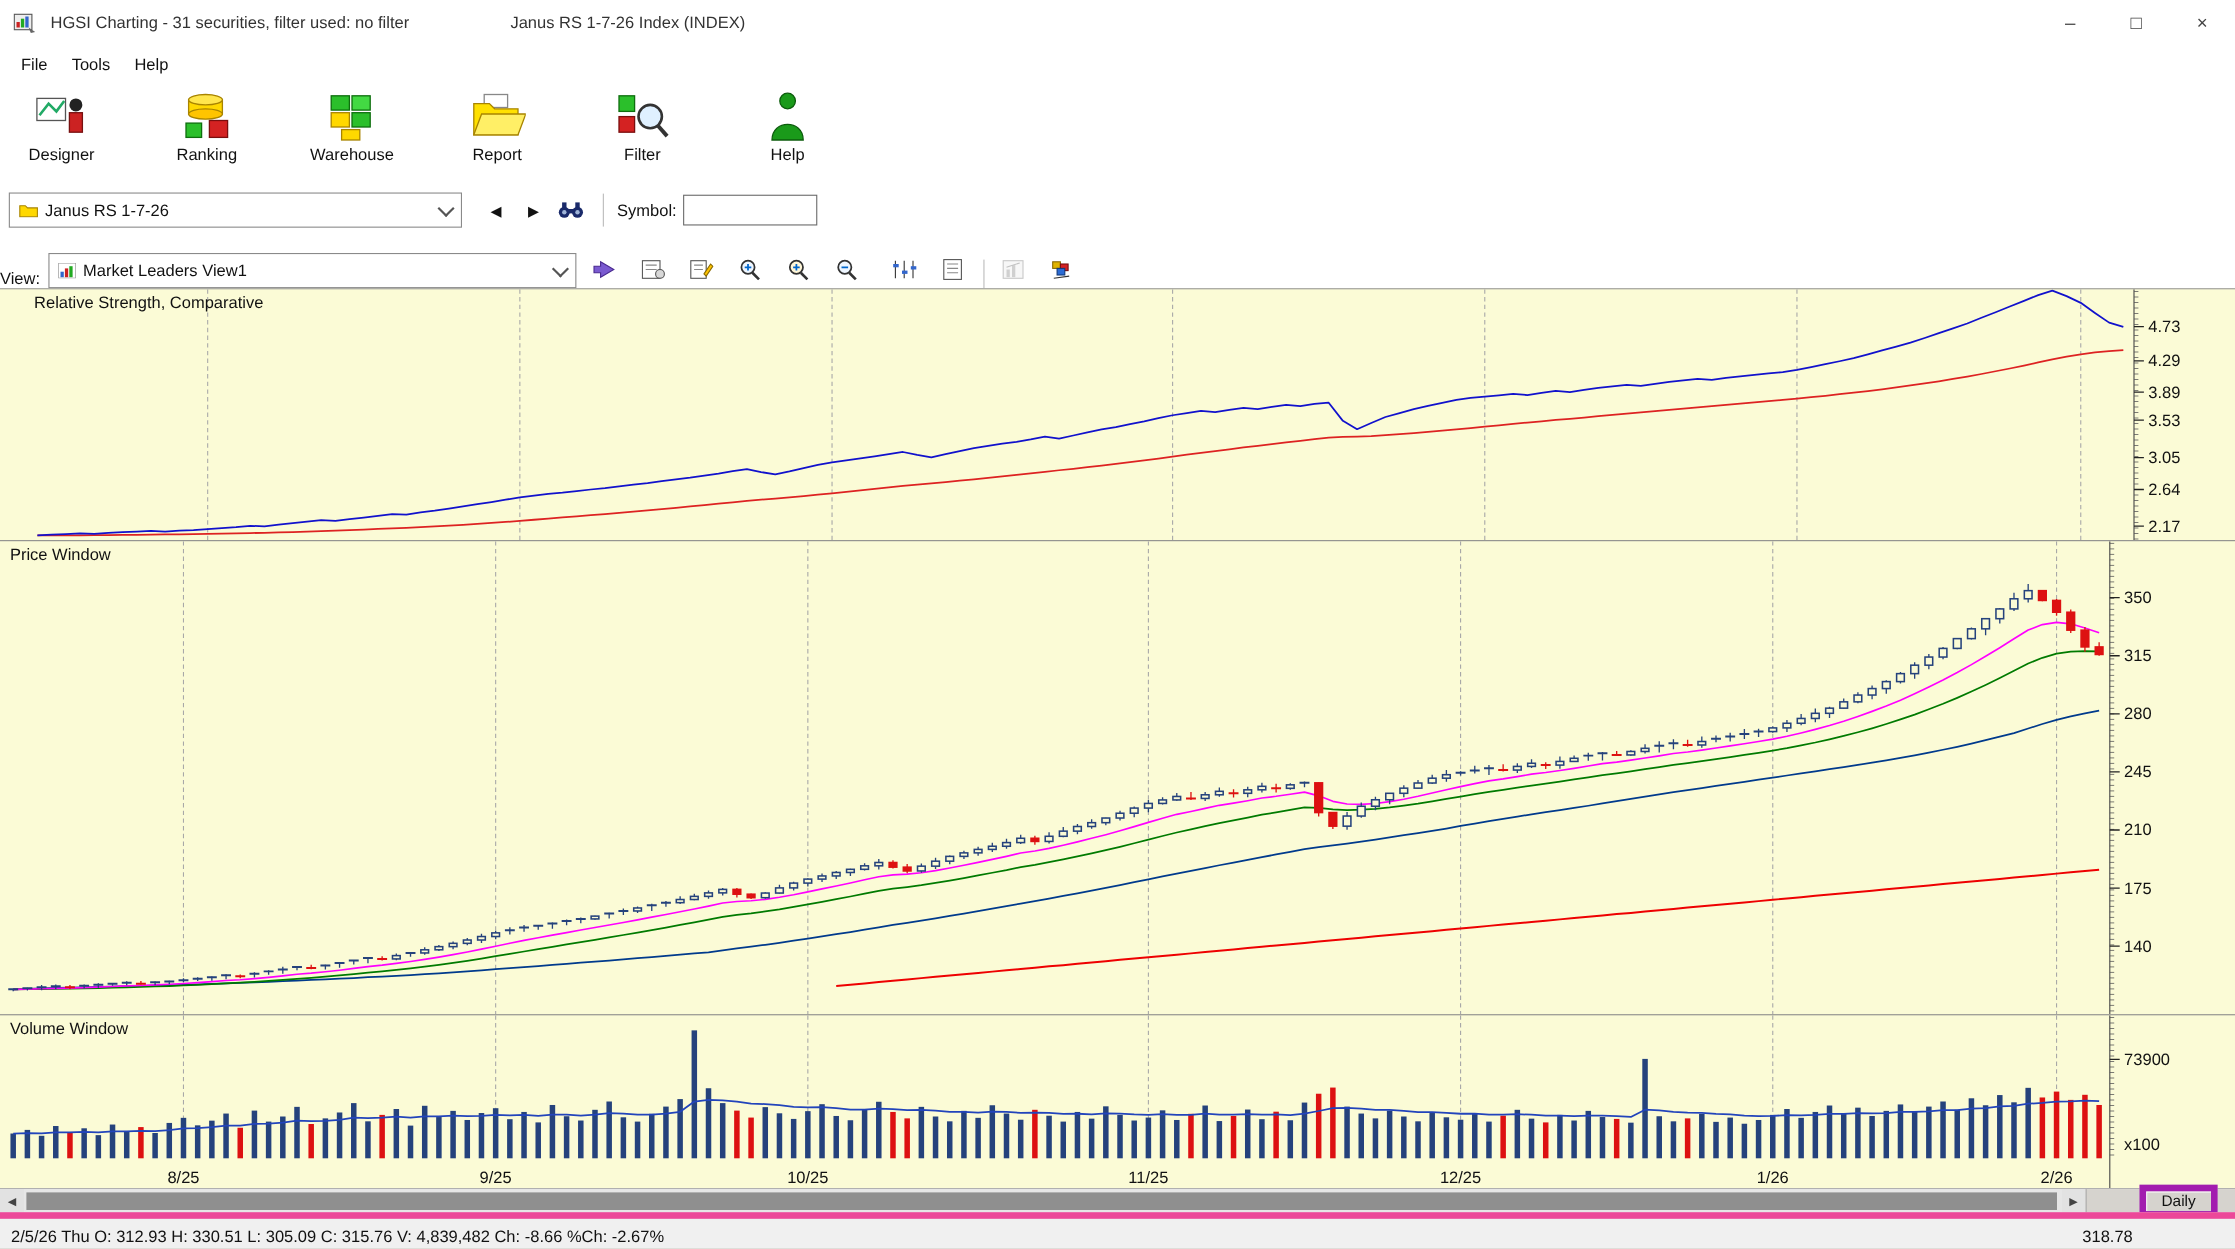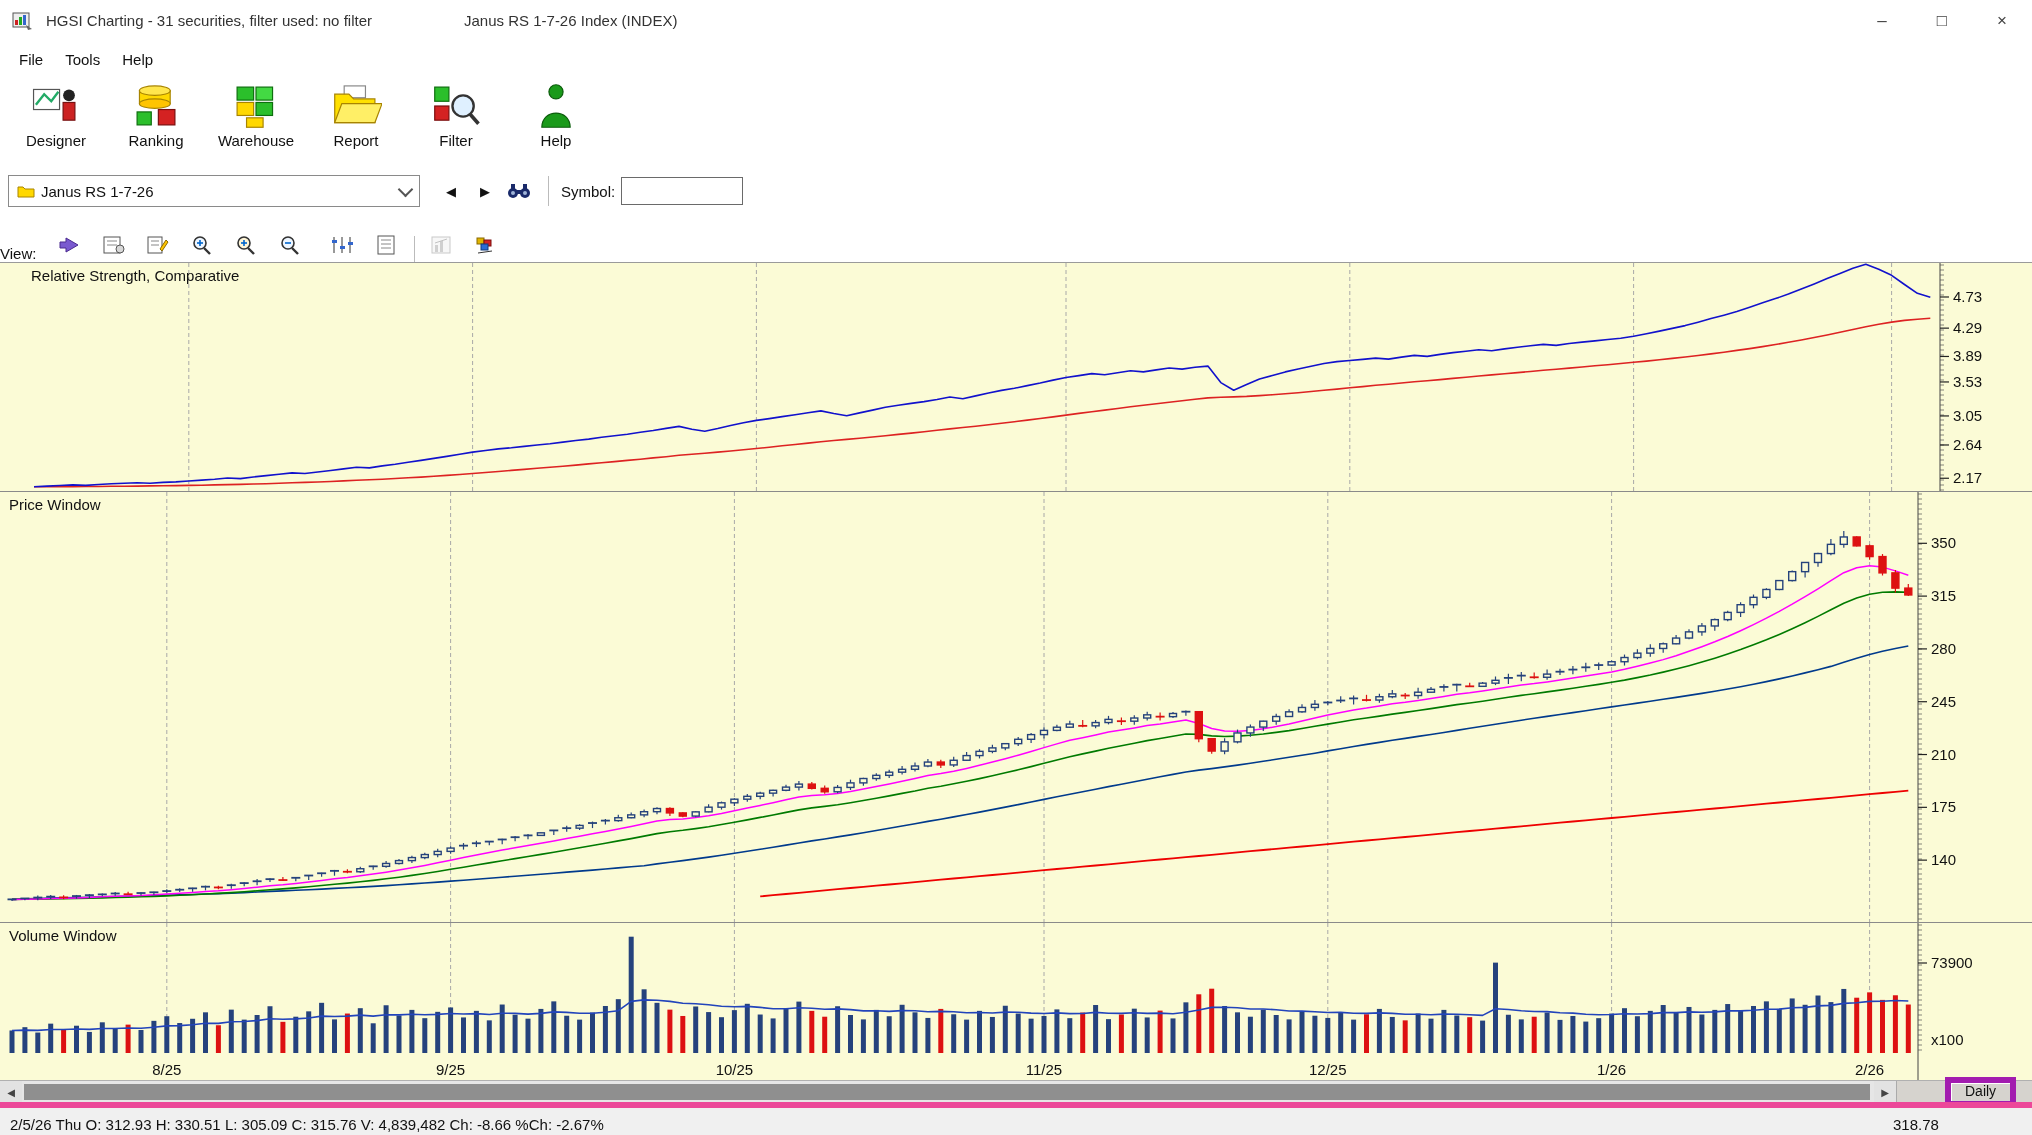--- a/index.html
+++ b/index.html
@@ -9,21 +9,21 @@
   .titlebar{top:0;height:41px;display:flex;align-items:center;}
   .titlebar .appicon{margin-left:12px;}
   .titlebar .tl{margin-left:12px;font-size:15px;color:#333;}
   .titlebar .td{position:absolute;left:464px;font-size:15px;color:#333;}
   .wbtns{position:absolute;right:0;top:0;height:41px;display:flex;}
   .wbtn{width:60px;height:41px;display:flex;align-items:center;justify-content:center;font-size:17px;color:#444;cursor:default;}
   
   .menubar{top:41px;height:37px;display:flex;align-items:center;padding-left:8px;}
   .menuitem{padding:0 11px;font-size:15px;color:#111;}
   
-  .toolbar{top:78px;height:90px;display:flex;align-items:flex-end;padding-left:6px;}
+  .toolbar{top:78px;height:90px;display:flex;align-items:flex-end;padding-left:6px;gap:32px;}
   .tbtn{width:100px;height:86px;display:flex;flex-direction:column;align-items:center;justify-content:flex-start;padding-top:4px;}
   .tbtn svg{width:52px;height:48px;}
   .tbtn .tlabel{font-size:15px;color:#111;margin-top:2px;}
   
   .symbolbar{top:168px;height:46px;display:flex;align-items:center;padding-left:8px;}
   .combo{display:flex;align-items:center;height:32px;background:#fff;border:1px solid #8a8a8a;padding:0 8px;position:relative;box-sizing:border-box;}
   .combo .ctext{font-size:15px;color:#111;white-space:nowrap;overflow:hidden;flex:1;}
   .chev{width:9px;height:9px;border-right:2px solid #555;border-bottom:2px solid #555;transform:rotate(45deg);margin-left:8px;margin-top:-4px;flex:none;}
   .combo1{width:412px;}
   .combo2{width:336px;margin-left:18px;}
@@ -158,20 +158,30 @@
       <circle cx="6" cy="10" r="2" fill="#9fb4d8"></circle>
       <circle cx="18" cy="10" r="2" fill="#9fb4d8"></circle>
     </svg>
   </div>
   <span class="symlabel">Symbol:</span>
   <input class="syminput" type="text" value="" style="">
 </div>
 
 <div class="bar viewbar">
   <span class="viewlabel">View:</span>
+  <div class="combo combov">
+    <svg width="16" height="14" viewBox="0 0 16 14" style="margin-right:6px;flex:none;">
+      <rect x="0" y="0" width="16" height="14" fill="#fff" stroke="#888"></rect>
+      <rect x="2" y="8" width="3" height="5" fill="#36c"></rect>
+      <rect x="6" y="5" width="3" height="8" fill="#c22"></rect>
+      <rect x="10" y="3" width="3" height="10" fill="#2a2"></rect>
+    </svg>
+    <span class="ctext">Market Leaders View1</span>
+    <span class="chev"></span>
+  </div>
   <div class="vicon">
     <svg width="24" height="20" viewBox="0 0 24 20">
       <path d="M20 10 L8 3 L8 7 L2 7 L2 13 L8 13 L8 17 Z" fill="#7a5ad0" stroke="#4a2a90"></path>
     </svg>
   </div>
   <div class="vicon">
     <svg width="22" height="20" viewBox="0 0 22 20">
       <rect x="1" y="2" width="16" height="16" fill="#fff" stroke="#555"></rect>
       <line x1="4" y1="6" x2="14" y2="6" stroke="#888"></line>
       <line x1="4" y1="10" x2="14" y2="10" stroke="#888"></line>

